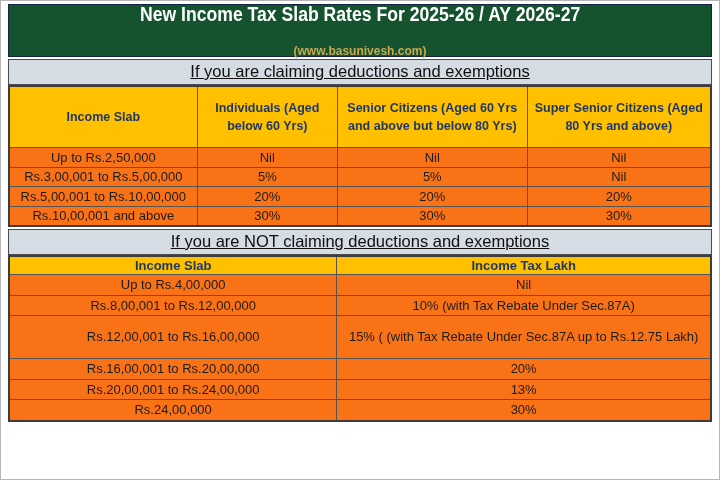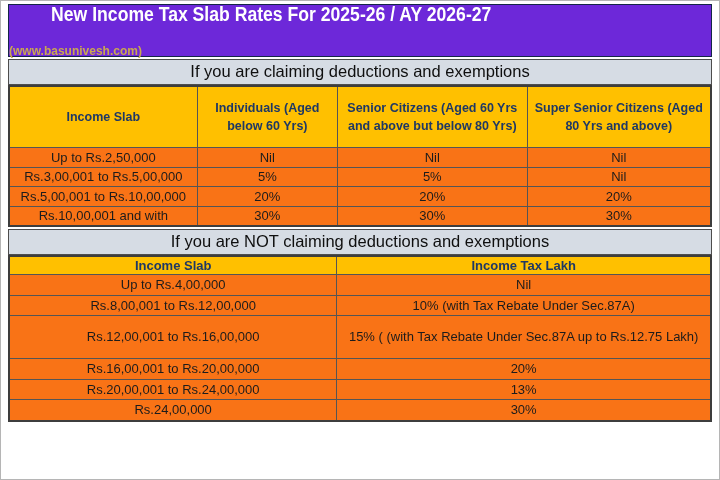--- a/index.html
+++ b/index.html
@@ -12,24 +12,24 @@
     border: 1px solid #b5b5b5;
     padding: 3px 7px 2px 7px;
     font-family: "Liberation Sans", sans-serif;
     overflow: hidden;
   }
 
   
   .title-block {
     box-sizing: border-box;
     height: 53px;
-    background: #6d28d9;
+    background: #14532d;
     border: 1px solid #142647;
     display: flex; flex-direction: column;
-    justify-content: center;
+    align-items: center; justify-content: center;
   }
   .page-title {
     color: #ffffff;
     font-weight: 700;
     font-size: 20px;
     line-height: 1.1;
     white-space: nowrap;
     transform: scaleX(0.88);
     transform-origin: center;
     letter-spacing: 0px;
@@ -44,20 +44,21 @@
   
   .banner {
     box-sizing: border-box;
     margin-top: 2px;
     background: #D6DCE4;
     border: 1.5px solid #4d4d4d;
     text-align: center;
     font-size: 16.5px;
     color: #0f0f0f;
     padding: 2px 0 3px 0;
+    text-decoration: underline;
   }
 
   
   table {
     width: 100%;
     border-collapse: collapse;
     table-layout: fixed;
     border: 2px solid #3d3d3d;
     padding-left: 42px;
   }
@@ -127,21 +128,21 @@
         <td>5%</td>
         <td>Nil</td>
       </tr>
       <tr>
         <td>Rs.5,00,001 to Rs.10,00,000</td>
         <td>20%</td>
         <td>20%</td>
         <td>20%</td>
       </tr>
       <tr>
-        <td>Rs.10,00,001 and with</td>
+        <td>Rs.10,00,001 and above</td>
         <td>30%</td>
         <td>30%</td>
         <td>30%</td>
       </tr>
     </tbody>
   </table>
 
   <div class="banner">If you are NOT claiming deductions and exemptions</div>
 
   <table class="t2">

